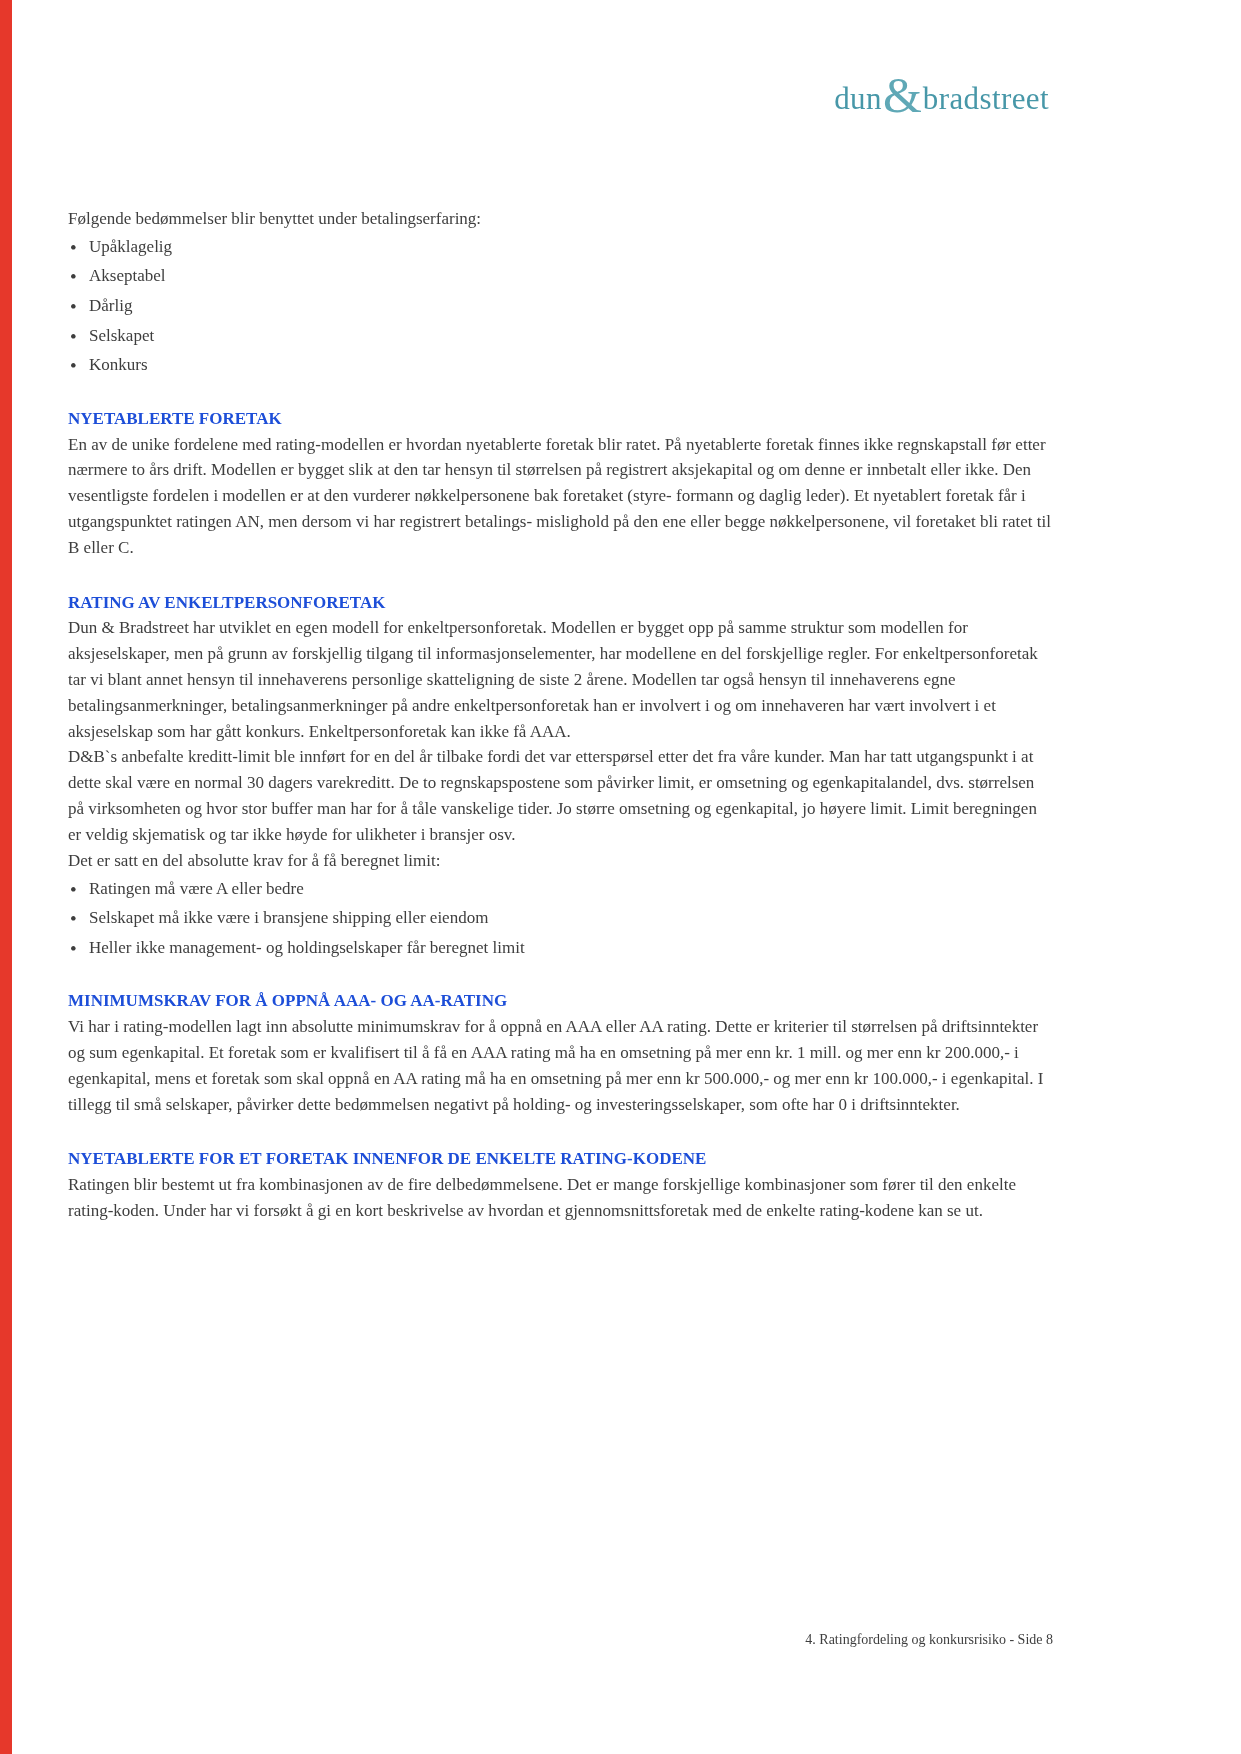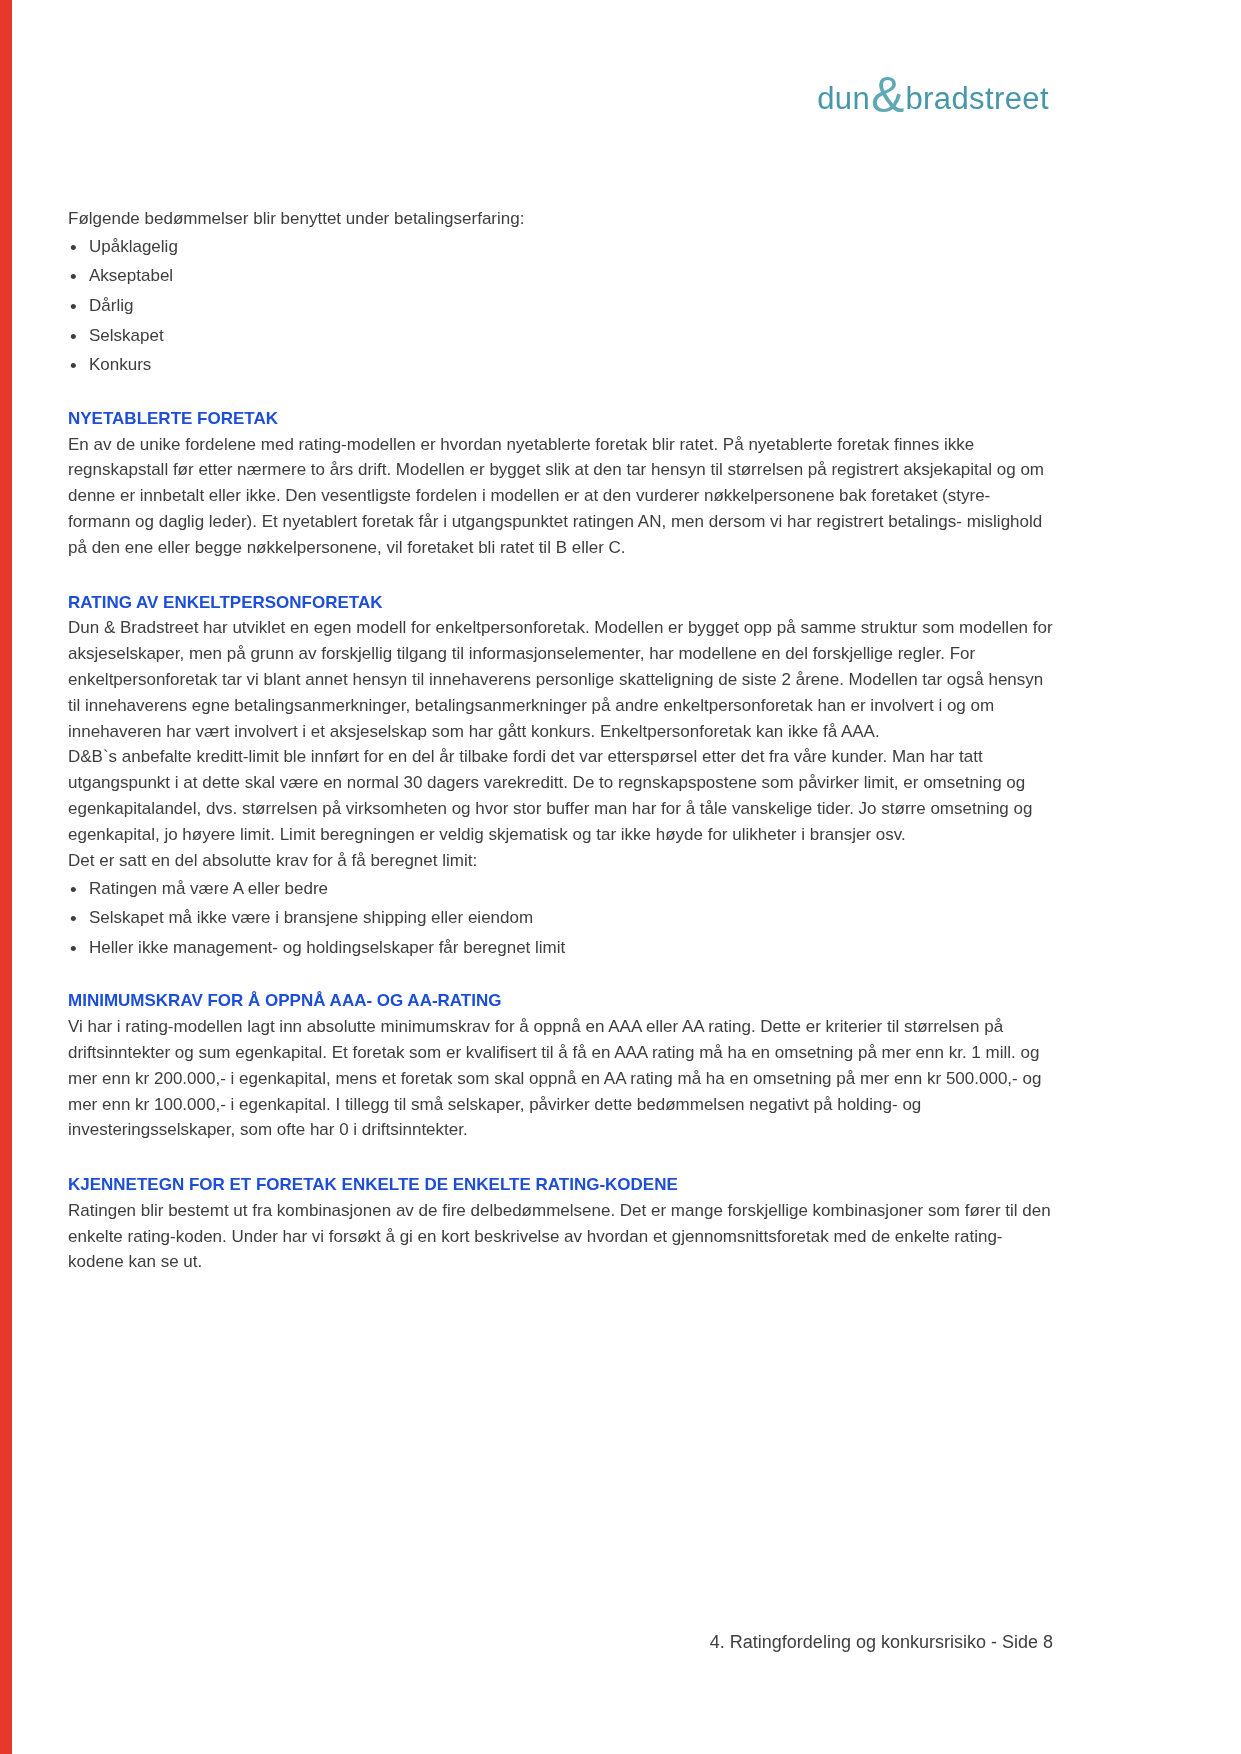--- a/index.html
+++ b/index.html
@@ -1,15 +1,15 @@
 <!DOCTYPE html>
 <html style="--accent: #e6382b; --logo-color: #4797a8; --logo-amp-color: #5fa8b6;"><head>
 <meta charset="utf-8">
 <style>
-  * { margin: 0; padding: 0; box-sizing: border-box; }
+  * { margin: 0; padding: 0; box-sizing: border-box; font-family: Liberation Serif, serif; }
   html, body { background: #ffffff; }
   body {
     width: 1241px;
     height: 1754px;
     position: relative;
     font-family: "Liberation Sans", sans-serif;
     color: #3e3e3e;
     overflow: hidden;
   }
   .page { position: absolute; inset: 0; background: #ffffff; }
@@ -78,21 +78,21 @@
     font-size: 19px;
     color: #3e3e3e;
   }
   .block-lead { margin-top: 28px; }
   .standalone { margin-top: 32px; }
 
   .footer {
     position: absolute;
     top: 1632px;
     right: 188px;
-    font-size: 18px;
+    font-size: 14px;
     color: #3e3e3e;
     white-space: nowrap;
   }
 </style>
 </head>
 <body>
 
 <div class="page">
 
   <div class="accent-bar"></div>
@@ -126,20 +126,20 @@
     <ul class="bullets">
       <li>Ratingen må være A eller bedre</li>
       <li>Selskapet må ikke være i bransjene shipping eller eiendom</li>
       <li>Heller ikke management- og holdingselskaper får beregnet limit</li>
     </ul>
 
 
     <h2>MINIMUMSKRAV FOR Å OPPNÅ AAA- OG AA-RATING</h2>
     <p>Vi har i rating-modellen lagt inn absolutte minimumskrav for å oppnå en AAA eller AA rating. Dette er kriterier til størrelsen på driftsinntekter og sum egenkapital. Et foretak som er kvalifisert til å få en AAA rating må ha en omsetning på mer enn kr. 1 mill. og mer enn kr 200.000,- i egenkapital, mens et foretak som skal oppnå en AA rating må ha en omsetning på mer enn kr 500.000,- og mer enn kr 100.000,- i egenkapital. I tillegg til små selskaper, påvirker dette bedømmelsen negativt på holding- og investeringsselskaper, som ofte har 0 i driftsinntekter.</p>
 
-    <h2>KJENNETEGN FOR ET FORETAK ENKELTE DE ENKELTE RATING-KODENE</h2>
+    <h2>NYETABLERTE FOR ET FORETAK INNENFOR DE ENKELTE RATING-KODENE</h2>
     <p>Ratingen blir bestemt ut fra kombinasjonen av de fire delbedømmelsene. Det er mange forskjellige kombinasjoner som fører til den enkelte rating-koden. Under har vi forsøkt å gi en kort beskrivelse av hvordan et gjennomsnittsforetak med de enkelte rating-kodene kan se ut.</p>
 
   </div>
 
   <div class="footer">4. Ratingfordeling og konkursrisiko - Side 8</div>
 
 </div>
 
 </body></html>

